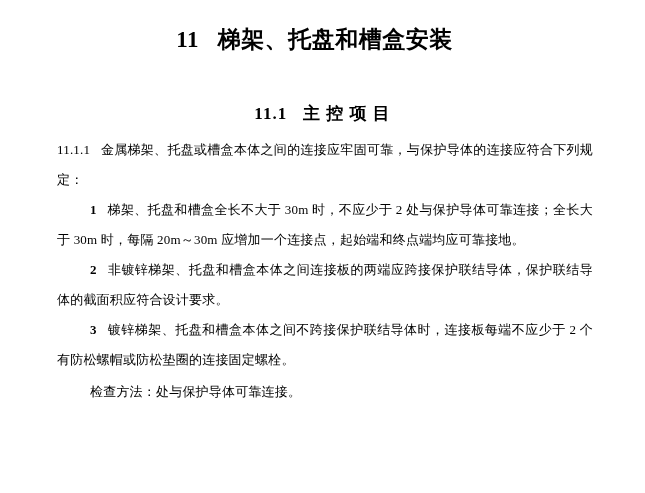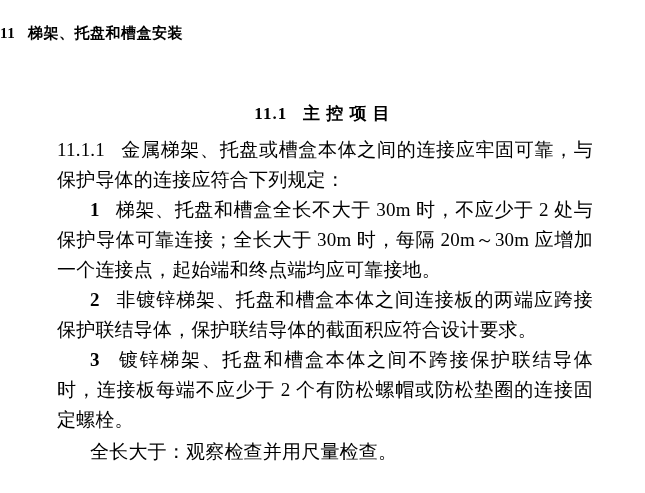--- a/index.html
+++ b/index.html
@@ -17,21 +17,22 @@
   .page {
     position: relative;
     width: 645px;
     height: 493px;
     box-sizing: border-box;
     padding: 0;
   }
   .chapter-heading {
     margin: 0;
     padding: 0;
-    font-size: 15px;
+    text-align: center;
+    font-size: 23px;
     font-weight: bold;
     letter-spacing: 0.5px;
     position: absolute;
     left: 0;
     right: 16px;
     top: 24px;
     white-space: pre;
   }
   .section-heading {
     margin: 9px;
@@ -46,21 +47,21 @@
     top: 93px;
     white-space: pre;
   }
   .body-block {
     position: absolute;
     left: 57px;
     right: 52px;
     top: 135px;
   }
   .para {
-    font-size: 19px;
+    font-size: 13px;
     line-height: 30px;
     text-align: justify;
     text-justify: inter-ideograph;
     margin: 0;
     letter-spacing: 0.2px;
   }
   .para.num-lead {
     text-indent: 0;
   }
   .para.indent2 {
@@ -100,17 +101,17 @@
     </p>
 
     <p class="para indent2">
       <span class="numtag">3</span><span>&nbsp;&nbsp;&nbsp;</span><span>镀锌梯架、托盘和槽盒本体之间不跨接保护联结导体时，连接板每端不应少于 2 个有防松螺帽或防松垫圈的连接固定螺栓。</span>
     </p>
 
     <div class="spacer-sm"></div>
 
 
     <p class="para indent2">
-      <span>全长大于：观察检查并用尺量检查。</span>
+      <span>检查方法：处与保护导体可靠连接。</span>
     </p>
 
   </div>
 </div>
 
 </body></html>

